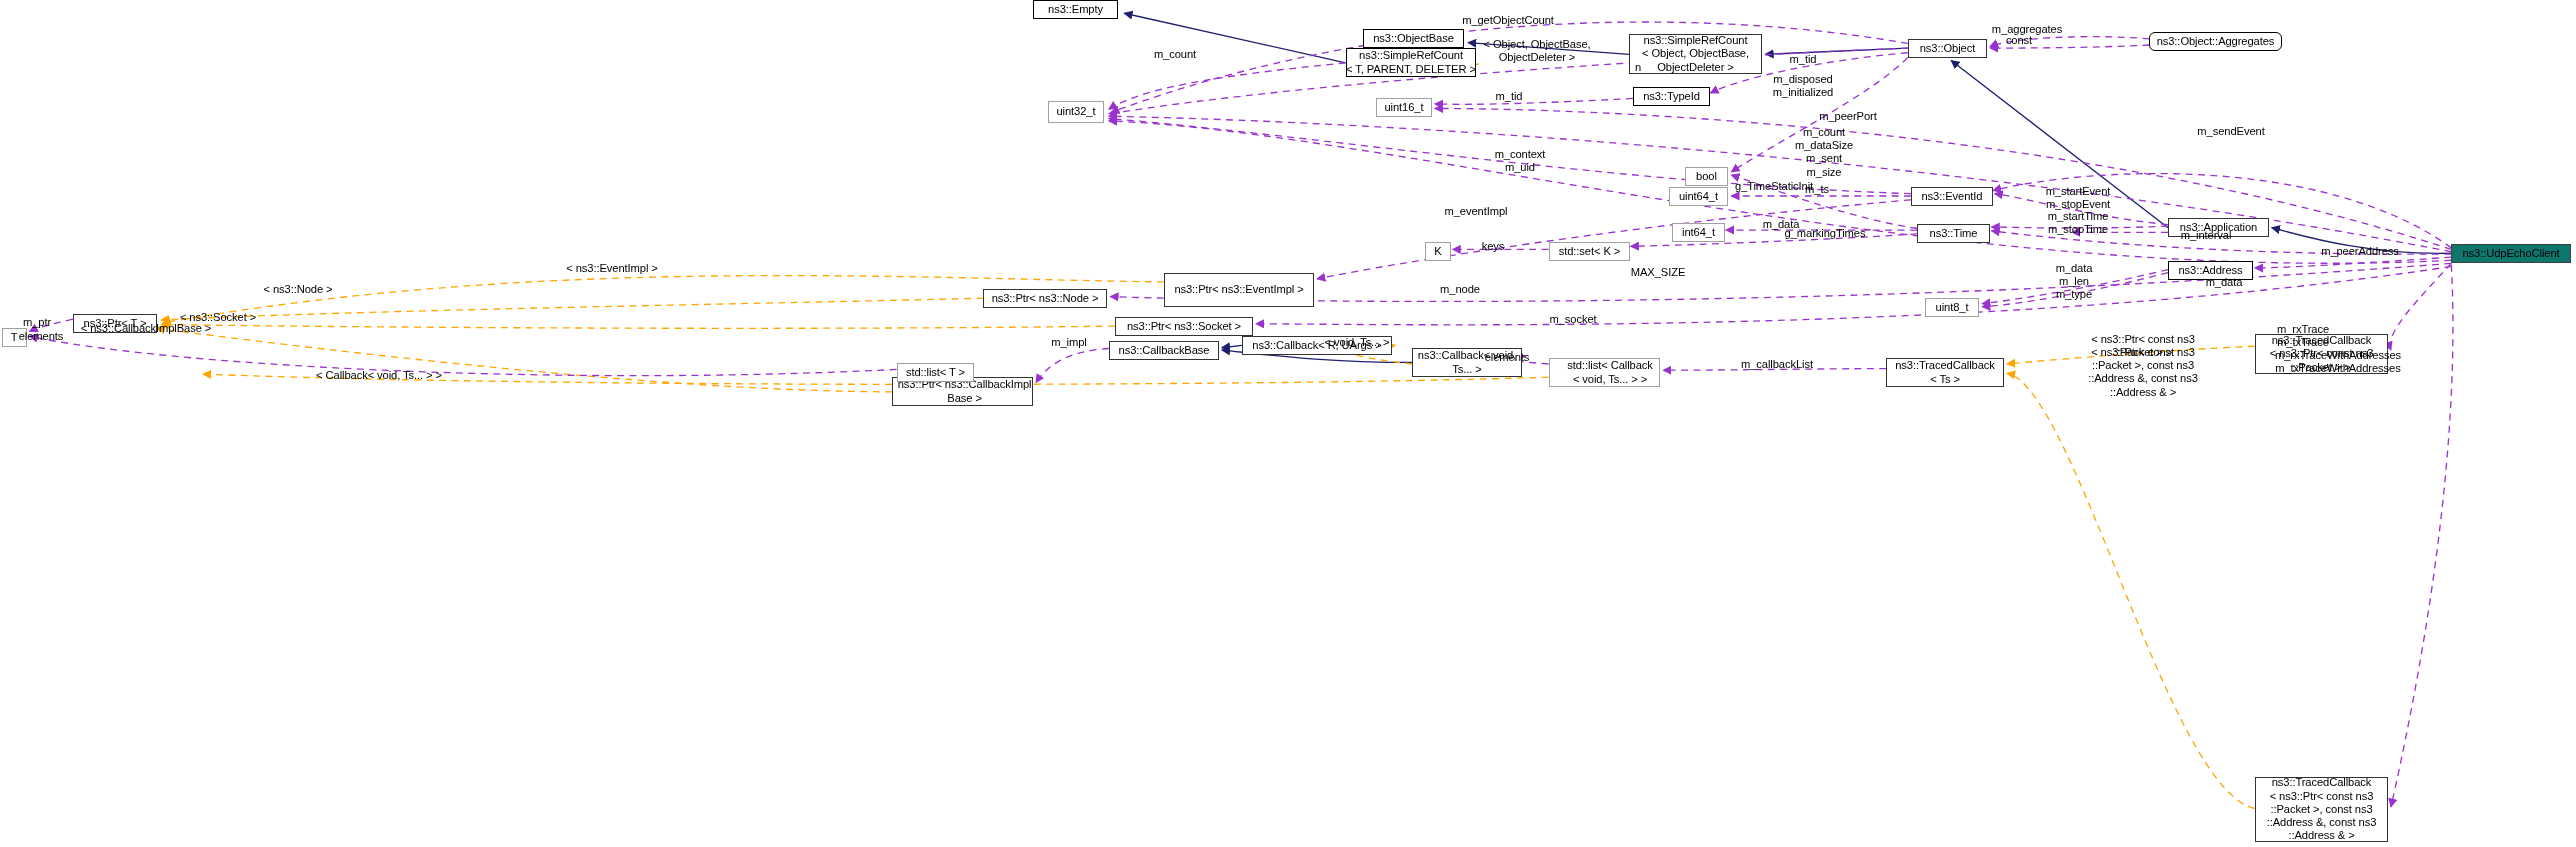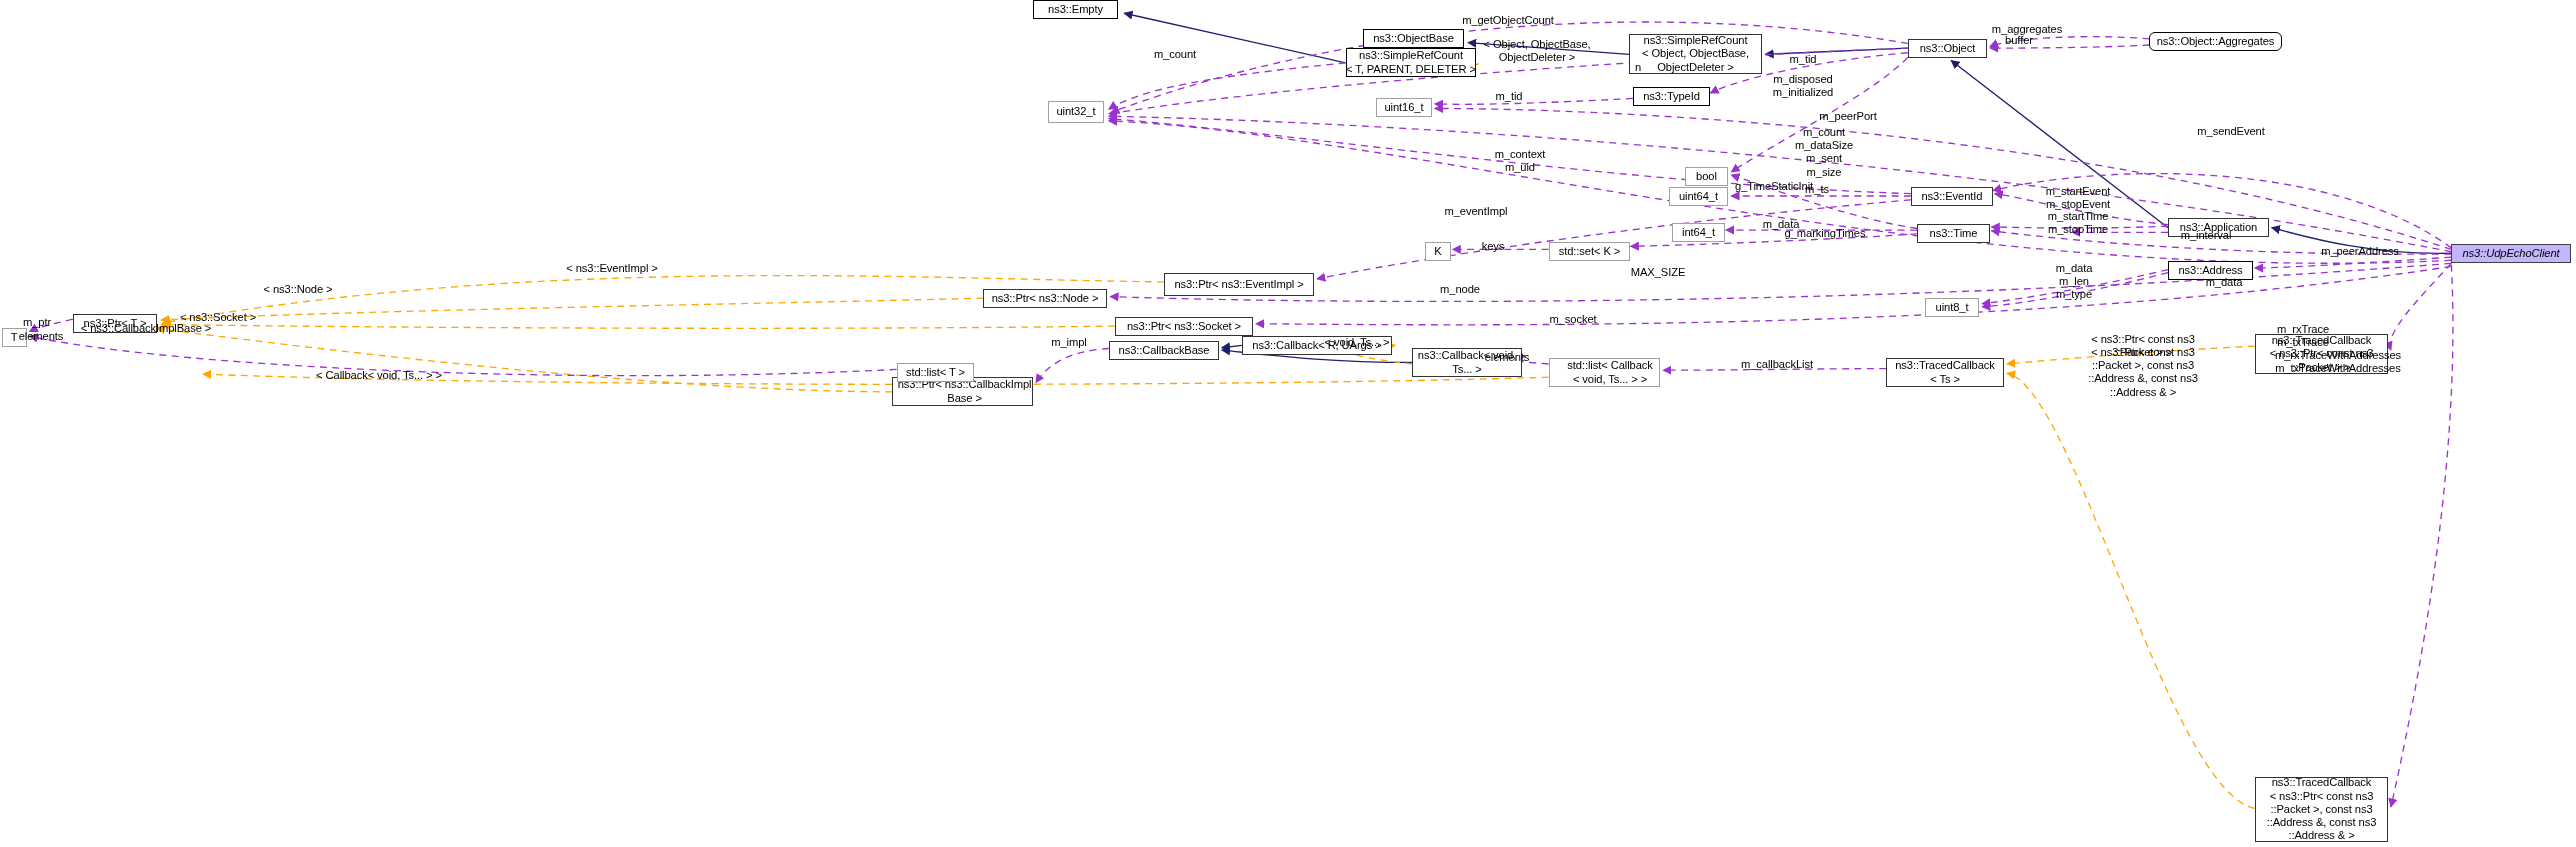--- a/index.html
+++ b/index.html
@@ -39,24 +39,23 @@
     padding: 1.5px 3.9px;
     white-space: pre;
     letter-spacing: -0.1px;
   }
   
   .node.faint {
     border-color: #a0a0a0;
   }
   
   .node.current {
-    background: #c4b5fd;
+    background: #0f766e;
     border-color: #404040;
     border-width: 0.8px;
-    font-style: italic;
   }
   
   .node.thick {
     border: 1.2px solid #333333;
   }
   .edge-label {
     position: absolute;
     font-family: "Liberation Sans", sans-serif;
     font-size: 11.2px;
     line-height: 1.18;
@@ -197,21 +196,21 @@
       <div class="node faint" style="left: 1685px; top: 167px; width: 43px; height: 18.6px;">bool</div>
       <div class="node faint" style="left: 1669px; top: 187px; width: 59px; height: 18.6px;">uint64_t</div>
       <div class="node thick" style="left: 1911px; top: 187px; width: 82px; height: 18.6px;">ns3::EventId</div>
       <div class="node faint" style="left: 1672px; top: 223px; width: 53px; height: 18.6px;">int64_t</div>
       <div class="node thick" style="left: 1917px; top: 224px; width: 73px; height: 18.6px;">ns3::Time</div>
       <div class="node thick" style="left: 2168px; top: 218px; width: 101px; height: 18.6px;">ns3::Application</div>
       <div class="node current" style="left: 2451px; top: 244px; width: 120px; height: 18.6px;">ns3::UdpEchoClient</div>
       <div class="node faint" style="left: 1425px; top: 242px; width: 26px; height: 18.6px;">K</div>
       <div class="node faint" style="left: 1549px; top: 242px; width: 81px; height: 18.6px;">std::set&lt; K &gt;</div>
       <div class="node" style="left: 2168px; top: 261px; width: 85px; height: 18.6px;">ns3::Address</div>
-      <div class="node thick" style="left: 1164px; top: 273px; width: 150px; height: 23px;">ns3::Ptr&lt; ns3::EventImpl &gt;</div>
+      <div class="node thick" style="left: 1164px; top: 273px; width: 150px; height: 34px;">ns3::Ptr&lt; ns3::EventImpl &gt;</div>
       <div class="node thick" style="left: 983px; top: 289px; width: 124px; height: 18.6px;">ns3::Ptr&lt; ns3::Node &gt;</div>
       <div class="node faint" style="left: 1925px; top: 298px; width: 54px; height: 18.6px;">uint8_t</div>
       <div class="node faint" style="left: 1.5px; top: 328px; width: 25px; height: 18.6px;">T</div>
       <div class="node thick" style="left: 73px; top: 314px; width: 84px; height: 18.6px;">ns3::Ptr&lt; T &gt;</div>
       <div class="node thick" style="left: 1115px; top: 317px; width: 138px; height: 18.6px;">ns3::Ptr&lt; ns3::Socket &gt;</div>
       <div class="node thick" style="left: 892px; top: 377px; width: 141px; height: 29px; padding-left: 8px;">ns3::Ptr&lt; ns3::CallbackImpl
 Base &gt;</div>
       <div class="node thick" style="left: 1109px; top: 341px; width: 110px; height: 18.6px;">ns3::CallbackBase</div>
       <div class="node thick" style="left: 1242px; top: 336px; width: 150px; height: 18.6px;">ns3::Callback&lt; R, UArgs &gt;</div>
       <div class="node thick" style="left: 1412px; top: 348px; width: 110px; height: 29px;">ns3::Callback&lt; void,
@@ -226,21 +225,21 @@
 ::Packet &gt; &gt;</div>
       <div class="node thick" style="left: 2255px; top: 777px; width: 133px; height: 65px;">ns3::TracedCallback
 &lt; ns3::Ptr&lt; const ns3
 ::Packet &gt;, const ns3
 ::Address &amp;, const ns3
 ::Address &amp; &gt;</div>
     </div>
   <div id="labels-layer">
       <div class="edge-label" style="left: 1508px; top: 21px;">m_getObjectCount</div>
       <div class="edge-label" style="left: 2027px; top: 30px;">m_aggregates</div>
-      <div class="edge-label" style="left: 2019px; top: 41px;">buffer</div>
+      <div class="edge-label" style="left: 2019px; top: 41px;">const</div>
       <div class="edge-label" style="left: 1537px; top: 51px;">&lt; Object, ObjectBase,
 ObjectDeleter &gt;</div>
       <div class="edge-label" style="left: 1175px; top: 55px;">m_count</div>
       <div class="edge-label" style="left: 1803px; top: 60px;">m_tid</div>
       <div class="edge-label" style="left: 1638px; top: 68px;">n</div>
       <div class="edge-label" style="left: 1803px; top: 86px;">m_disposed
 m_initialized</div>
       <div class="edge-label" style="left: 1509px; top: 97px;">m_tid</div>
       <div class="edge-label" style="left: 1848px; top: 117px;">m_peerPort</div>
       <div class="edge-label" style="left: 2231px; top: 132px;">m_sendEvent</div>

